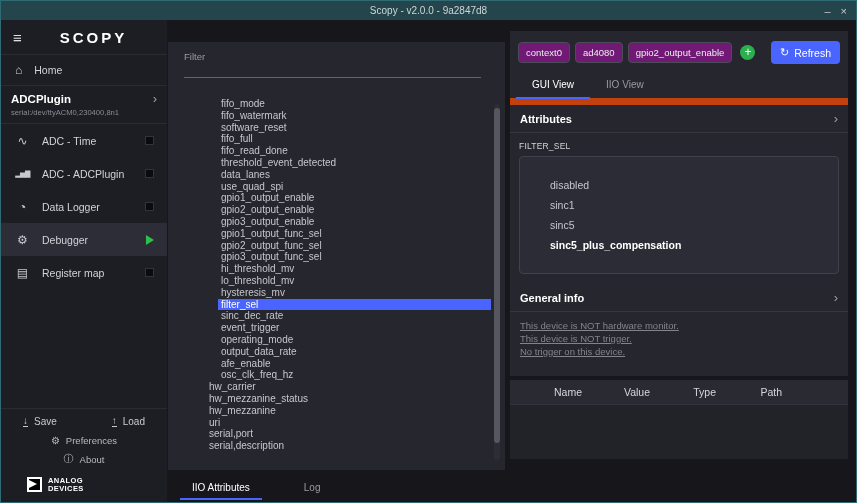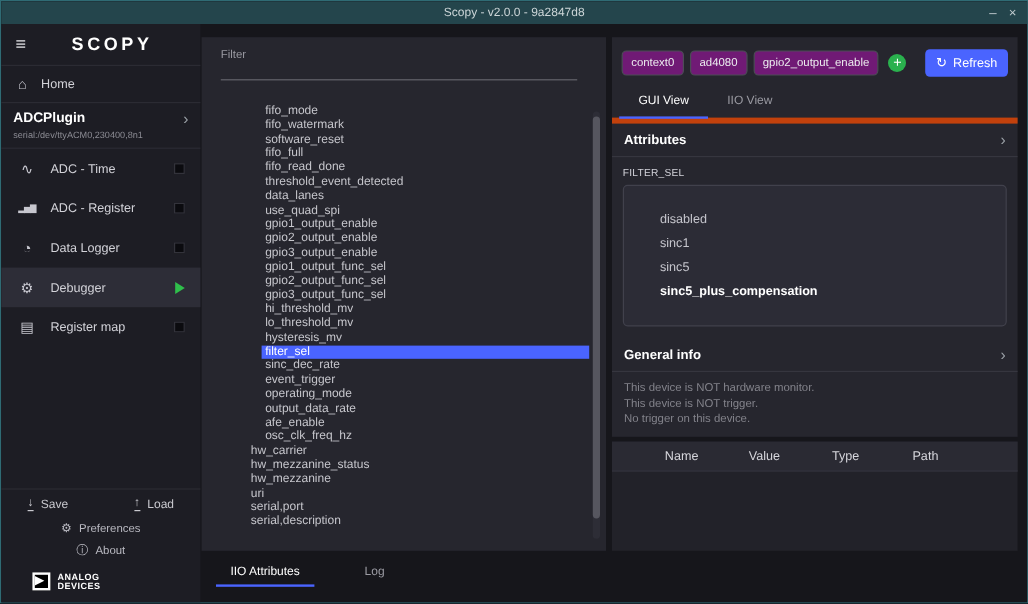--- a/index.html
+++ b/index.html
@@ -40,21 +40,21 @@
   .sl-icon { font-size:10px; border-bottom:1px solid #c9c9cf; line-height:10px; }
   .pref-row, .about-row { display:flex; justify-content:center; align-items:center; gap:6px; font-size:9.5px; color:#b9b9c1; padding:3px 0; cursor:pointer; }
   .small-ic { font-size:10px; }
   .brand { display:flex; align-items:center; gap:6px; padding:8px 0 10px 26px; }
   .adi-mark { width:15px; height:15px; background:#000; border:2px solid #fff; position:relative; }
   .adi-mark::after { content:""; position:absolute; left:0px; top:1px; border-top:4.5px solid transparent; border-bottom:4.5px solid transparent; border-left:8px solid #fff; }
   .brand-text { font-size:7.5px; font-weight:bold; color:#fff; line-height:7.5px; letter-spacing:0.4px; }
 
   
   .center-col { flex:0 0 337px; display:flex; flex-direction:column; margin-left:1px; }
-  .middle-panel { background:#26262e; margin-top:11px; height:428px; padding:9px 14px 6px 16px; position:relative; overflow:hidden; }
+  .middle-panel { background:#26262e; margin-top:22px; height:428px; padding:9px 14px 6px 16px; position:relative; overflow:hidden; }
   .filter-label { font-size:9.5px; color:#9a9aa2; }
   .filter-input { display:block; width:calc(100% - 10px); background:transparent; border:none; border-bottom:1px solid #64646c; height:13px; margin-top:3px; color:#fff; font-size:10px; outline:none; }
   .tree { margin-top:20px; font-size:10px; color:#c6c6cc; }
   .tree-item { height:11.8px; line-height:11.8px; white-space:nowrap; cursor:pointer; }
   .tree-item.lvl1 { margin-left:22px; padding-left:3px; }
   .tree-item.lvl2 { margin-left:34px; padding-left:3px; }
   .tree-item.selected { background:#4a64ff; color:#fff; }
   .vscroll { position:absolute; right:5px; top:62px; bottom:10px; width:6px; background:#2d2d36; border-radius:3px; }
   .vthumb { position:absolute; top:4px; left:0; width:6px; height:94%; background:#56565f; border-radius:3px; cursor:pointer; }
   .bottom-tabs { display:flex; gap:30px; padding:12px 0 0 12px; }
@@ -62,31 +62,31 @@
   .btab.active { color:#fff; border-bottom-color:#4a64ff; }
 
   
   .right-col { flex:1; margin:11px 8px 0 5px; display:flex; flex-direction:column; height:428px; }
   .right-main { background:#26262e; }
   .chips-row { display:flex; align-items:center; gap:5px; padding:10px 8px 9px; }
   .chip { background:#701a75; border:1px solid #4c4c56; border-radius:4px; padding:4px 7px; font-size:9.5px; color:#ecedef; cursor:pointer; white-space:nowrap; }
   .add-btn { width:15px; height:15px; border-radius:50%; background:#2ab14e; color:#fff; font-size:12px; line-height:14px; text-align:center; margin-left:3px; cursor:pointer; }
   .refresh-btn { margin-left:auto; background:#4a64ff; border-radius:4px; color:#fff; font-size:10.5px; padding:5px 9px; display:flex; align-items:center; gap:5px; cursor:pointer; }
   .refresh-icon { font-size:11px; }
-  .rtabs { display:flex; padding:0 6px; border-bottom:5px solid #c2410c; }
+  .rtabs { display:flex; padding:0 6px; border-bottom:7px solid #c2410c; }
   .rtab { font-size:10px; color:#9a9aa2; padding:6px 16px 7px; border-bottom:2px solid transparent; margin-bottom:-1px; cursor:pointer; }
   .rtab.active { color:#fff; border-bottom-color:#4a64ff; }
   .section-head { display:flex; justify-content:space-between; align-items:center; padding:8px 10px 7px; border-bottom:1px solid #36363f; }
   .section-title { font-size:11px; font-weight:bold; color:#fff; }
   .attr-block { padding:8px 9px 10px; }
   .attr-label { font-size:8.5px; color:#d3d3da; letter-spacing:0.2px; }
   .dropdown { margin-top:5px; background:#2c2c36; border:1px solid #41414c; border-radius:4px; padding:18px 0; }
   .dd-option { font-size:10.5px; color:#c6c6cd; padding:4px 10px 4px 30px; cursor:pointer; }
   .dd-option.selected { color:#fff; font-weight:bold; }
-  .info-block { padding:7px 10px 8px; font-size:9.5px; color:#83838b; line-height:13px; }
+  .info-block { padding:7px 10px 18px; font-size:9.5px; color:#83838b; line-height:13px;text-decoration:underline; }
   .table-panel { background:#222229; margin-top:4px; flex:1; }
   .table-head { display:grid; grid-template-columns:68px 68px 66px 66px; padding:6px 0 6px 4px; background:#2a2a33; font-size:10.5px; color:#d6d6dc; text-align:right; border-bottom:1px solid #33333d; }
   .table-head span { cursor:pointer; }
 </style>
 </head>
 <body>
 
 <div class="window" data-name="scopy-window">
 
   <div class="titlebar" data-name="titlebar">
@@ -119,21 +119,21 @@
       </div>
 
       <div data-name="sidebar-tools">
           <div class="tool-row ind-stop" data-name="sidebar-item-adc-time">
           <span class="tool-icon" data-name="waveform-icon">∿</span>
           <span class="tool-label">ADC - Time</span>
           <span class="indicator" data-name="run-state-indicator"></span>
         </div>
           <div class="tool-row ind-stop" data-name="sidebar-item-adc-frequency">
           <span class="tool-icon" data-name="frequency-bars-icon">▂▅▇</span>
-          <span class="tool-label">ADC - Register</span>
+          <span class="tool-label">ADC - ADCPlugin</span>
           <span class="indicator" data-name="run-state-indicator"></span>
         </div>
           <div class="tool-row ind-stop" data-name="sidebar-item-data-logger">
           <span class="tool-icon" data-name="data-logger-icon">◔</span>
           <span class="tool-label">Data Logger</span>
           <span class="indicator" data-name="run-state-indicator"></span>
         </div>
           <div class="tool-row selected ind-play" data-name="sidebar-item-debugger">
           <span class="tool-icon" data-name="debugger-icon">⚙</span>
           <span class="tool-label">Debugger</span>

